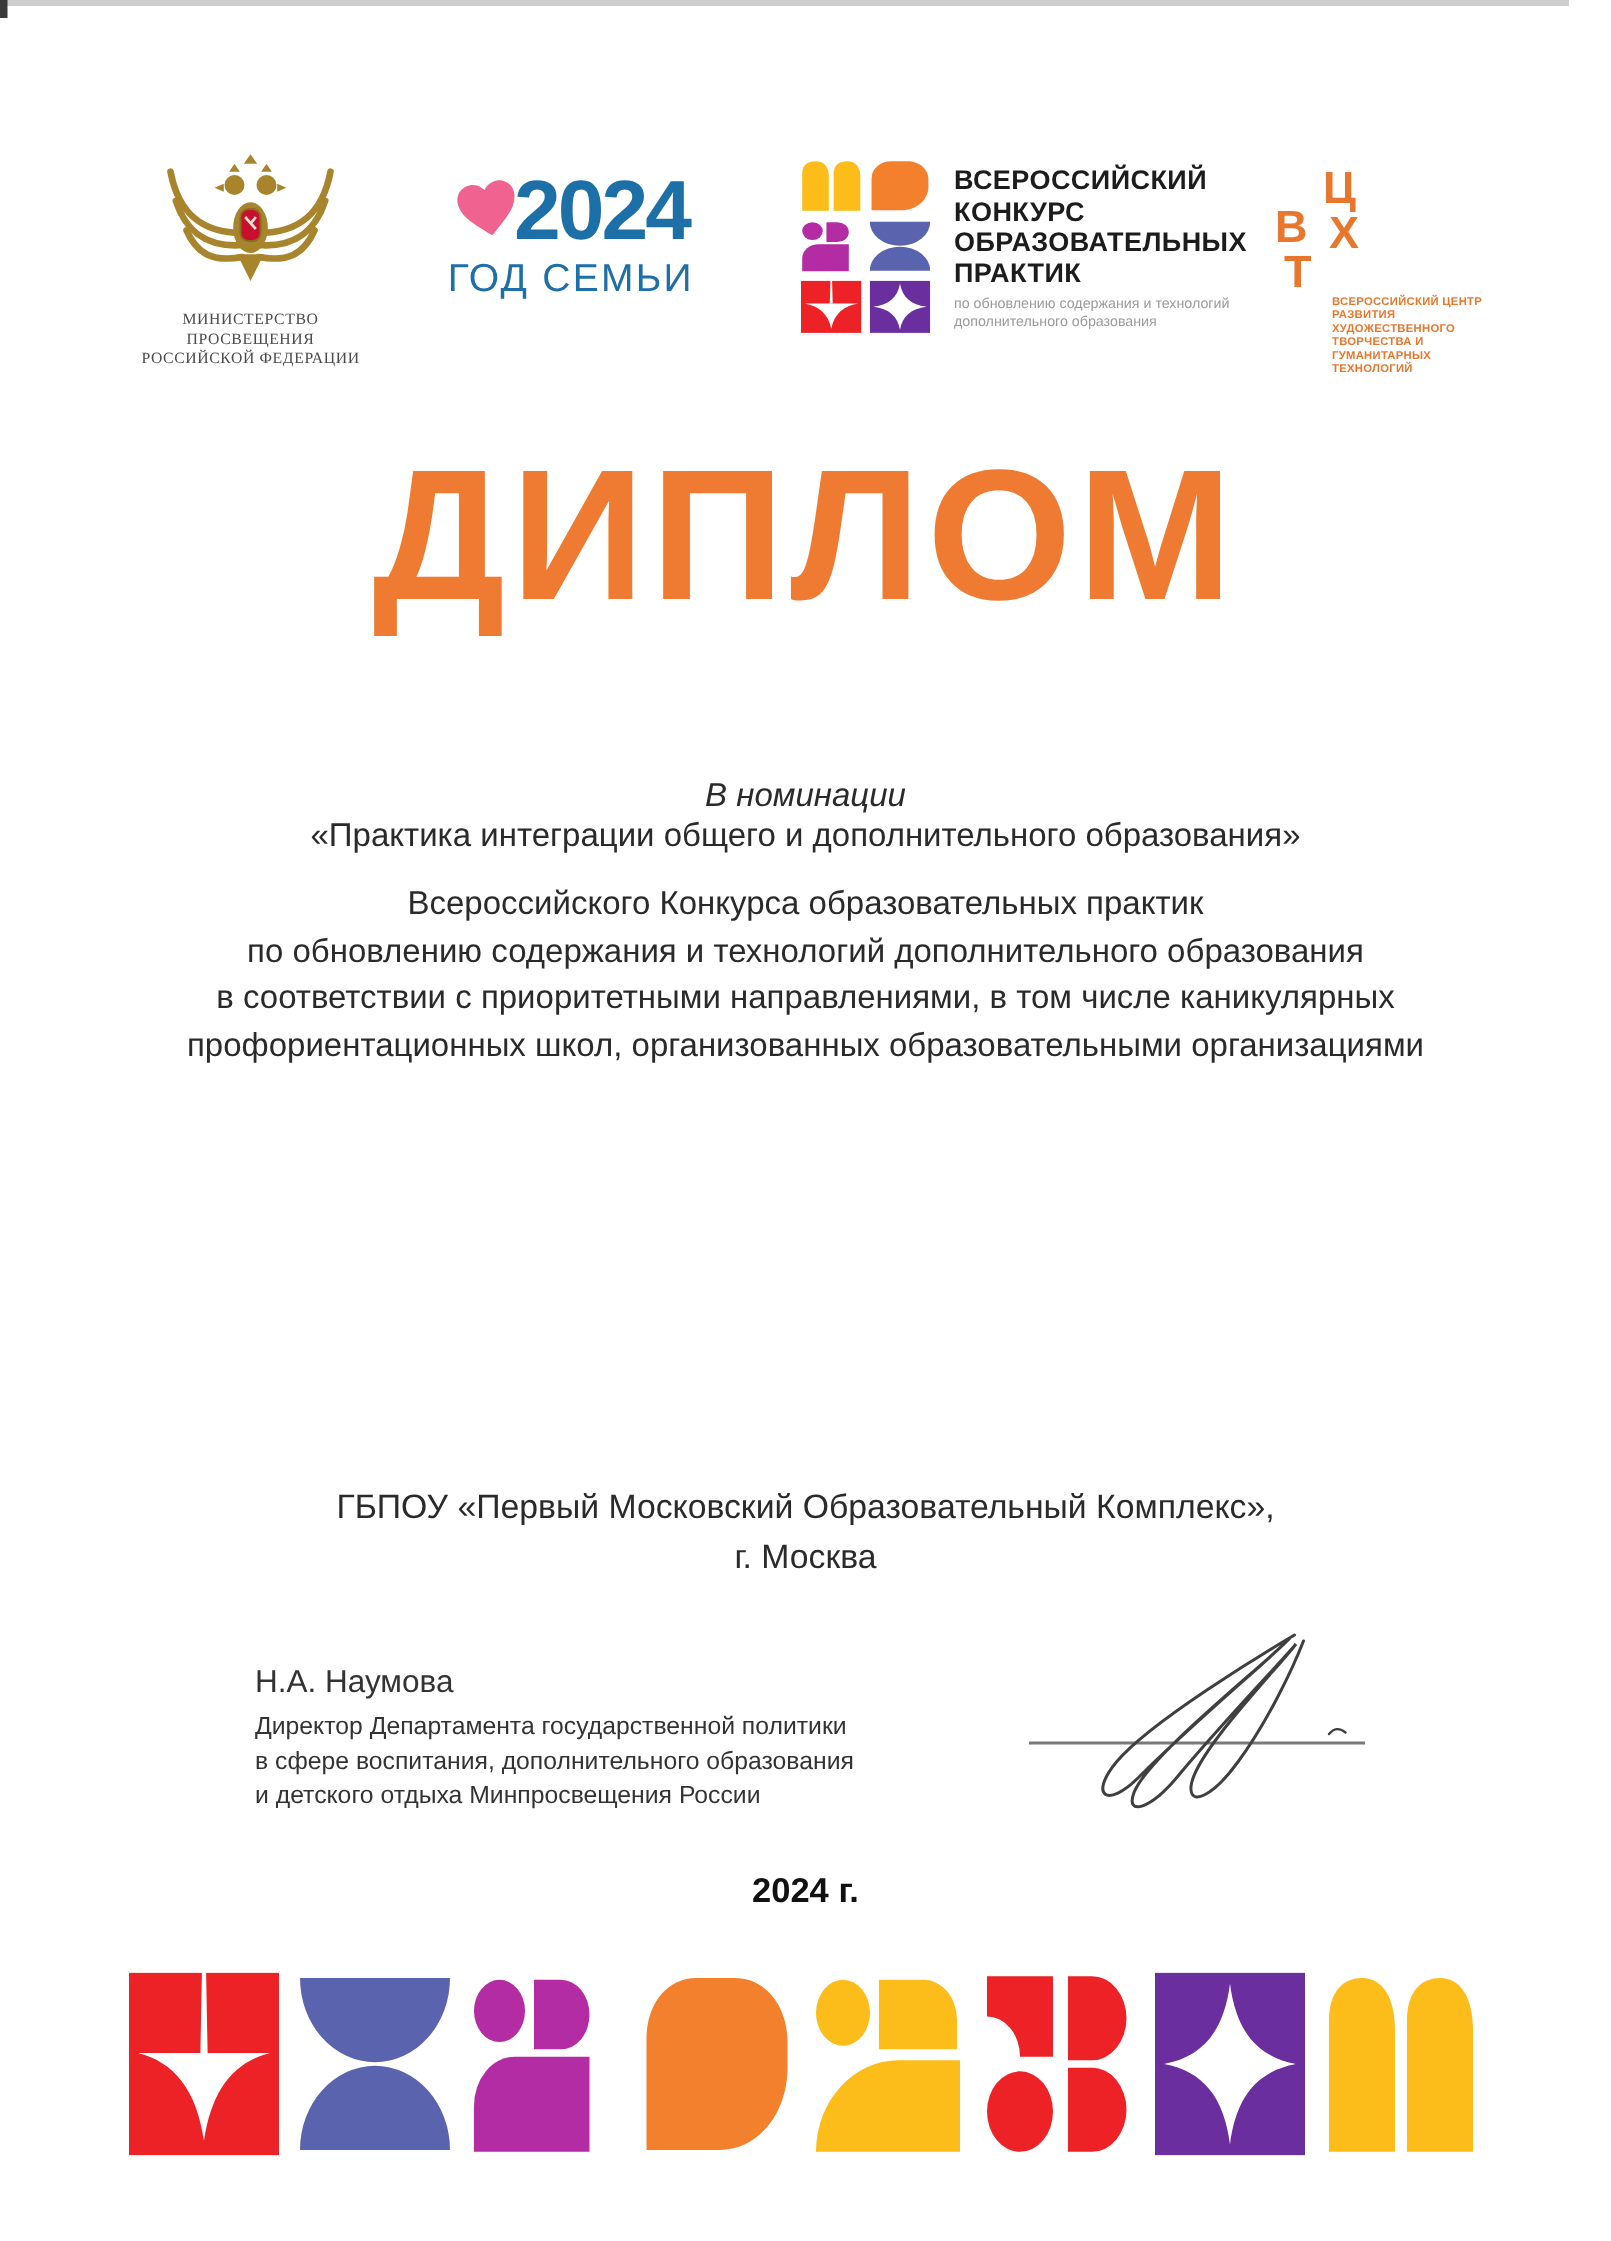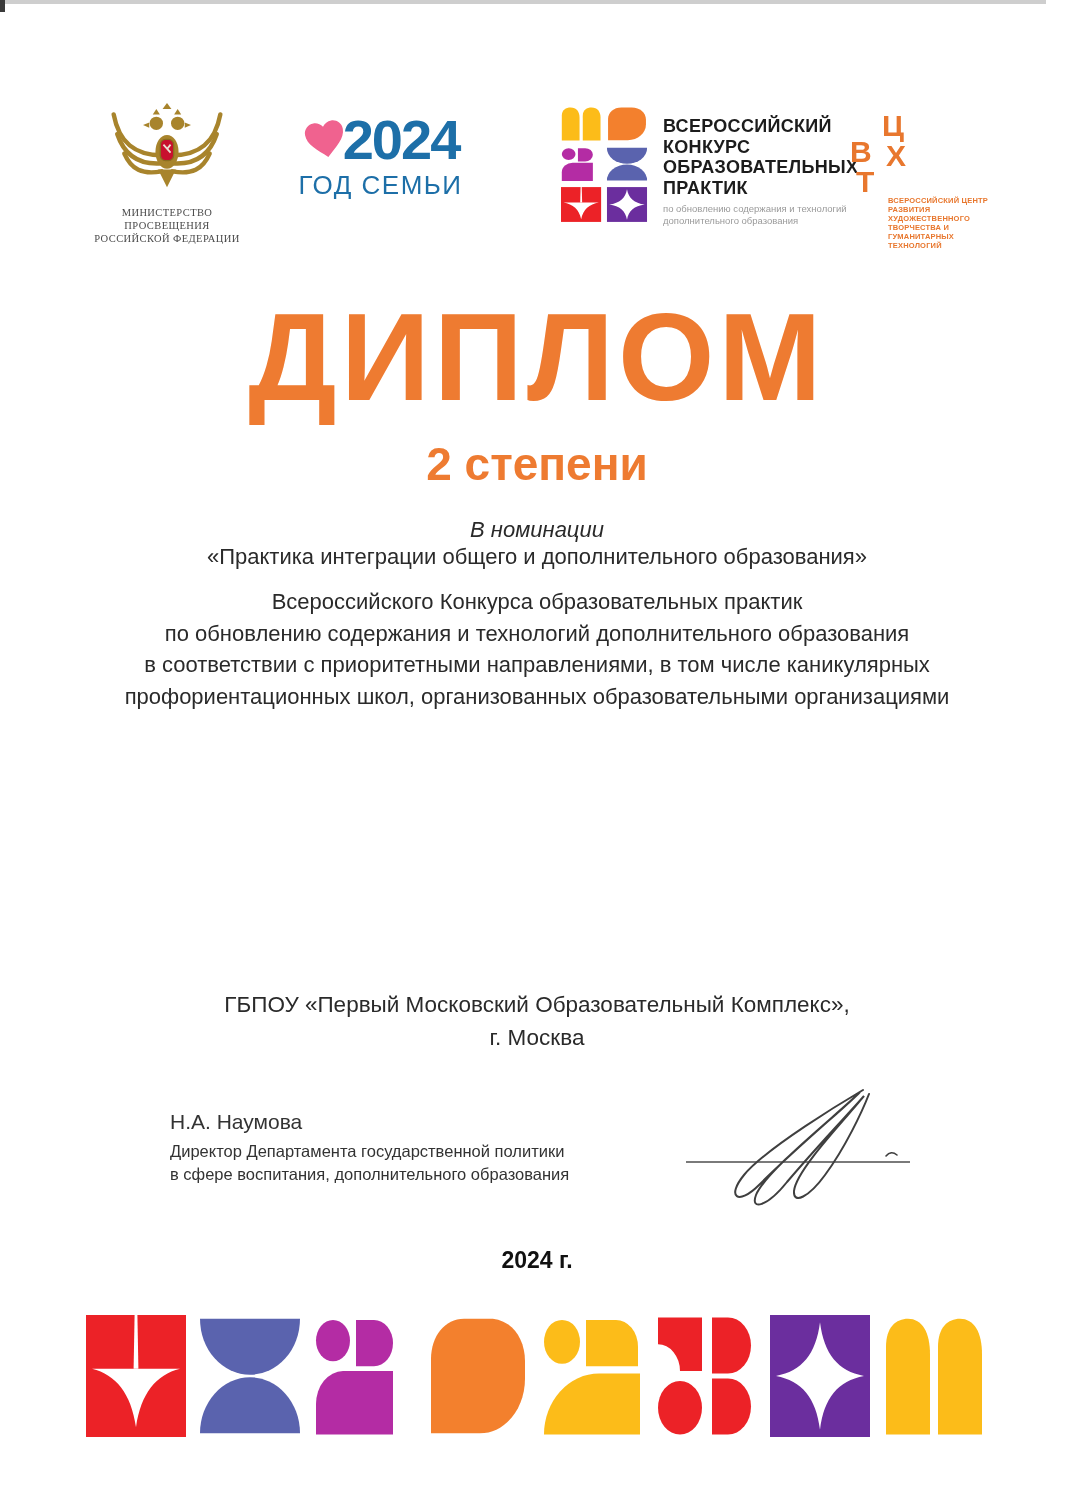--- a/index.html
+++ b/index.html
@@ -16,21 +16,21 @@
   .logo-ministry{left:92px;top:102px;width:150px;text-align:center;}
   .ministry-caption{margin-top:4px;font-family:"Liberation Serif",serif;font-size:10.5px;
                     line-height:13px;color:#4a4a4a;letter-spacing:.4px;}
 
   .logo-family{left:293px;top:114px;width:175px;text-align:center;color:#1d6fa8;}
   .family-row{display:flex;align-items:flex-start;justify-content:center;}
   .family-heart{width:46px;height:44px;margin-right:-5px;margin-top:2px;transform:rotate(-10deg);}
   .family-year{font-size:56px;font-weight:800;letter-spacing:-2px;line-height:52px;}
   .family-sub{font-size:26px;font-weight:500;letter-spacing:1.5px;margin-top:4px;}
 
-  .logo-contest{left:561px;top:106px;display:flex;align-items:flex-end;}
+  .logo-contest{left:534px;top:106px;display:flex;align-items:flex-start;}
   .contest-mosaic{width:88px;height:120px;flex:0 0 auto;}
   .contest-text{margin-left:14px;padding-top:4px;}
   .contest-title-line{font-size:18px;font-weight:800;line-height:20.5px;color:#1c1c1c;letter-spacing:.3px;}
   .contest-sub{margin-top:5px;font-size:9.5px;line-height:11.5px;color:#9a9a9a;}
 
   .logo-vcht{left:848px;top:112px;width:150px;color:#e8772e;}
   .vcht-letters{position:relative;width:75px;height:84px;font-weight:800;}
   .vcht-letters span{position:absolute;font-size:30px;line-height:28px;}
   .vcht-c{left:34px;top:0;}
   .vcht-b{left:2px;top:26px;}
@@ -178,21 +178,20 @@
     </div>
     <div class="vcht-caption">
       <div>ВСЕРОССИЙСКИЙ ЦЕНТР</div>
       <div>РАЗВИТИЯ ХУДОЖЕСТВЕННОГО</div>
       <div>ТВОРЧЕСТВА И ГУМАНИТАРНЫХ</div>
       <div>ТЕХНОЛОГИЙ</div>
     </div>
   </div>
 
   <div class="cx title-main">ДИПЛОМ</div>
-  <div class="cx title-degree">2 степени</div>
 
   <div class="cx nom-intro">В номинации</div>
   <div class="cx nom-name">«Практика интеграции общего и дополнительного образования»</div>
 
   <div class="cx contest-block">
     <div>Всероссийского Конкурса образовательных практик</div>
     <div>по обновлению содержания и технологий дополнительного образования</div>
     <div>в соответствии с приоритетными направлениями, в том числе каникулярных</div>
     <div>профориентационных школ, организованных образовательными организациями</div>
   </div>
@@ -201,20 +200,21 @@
 
   <div class="cx org">
     <div>ГБПОУ «Первый Московский Образовательный Комплекс»,</div>
     <div>г. Москва</div>
   </div>
 
   <div class="abs sig-name">Н.А. Наумова</div>
   <div class="abs sig-pos">
     <div>Директор Департамента государственной политики</div>
     <div>в сфере воспитания, дополнительного образования</div>
+    <div>и детского отдыха Минпросвещения России</div>
   </div>
 
   <svg class="abs sig-draw" viewBox="0 0 310 155">
     <line x1="38" y1="90" x2="262" y2="90" stroke="#7a7a7a" stroke-width="2"></line>
     <path d="M215,18 C198,28 118,76 96,103 C78,125 90,134 111,113 C150,74 200,33 212,20
              C195,38 118,98 108,123 C102,139 119,135 139,110 C172,71 206,36 216,24
              C204,40 148,97 146,119 C145,133 161,125 177,103 C197,76 214,40 221,22" fill="none" stroke="#3f3f3f" stroke-width="2" stroke-linecap="round"></path>
     <path d="M238,84 q5,-6 11,-1" fill="none" stroke="#3f3f3f" stroke-width="1.6" stroke-linecap="round"></path>
   </svg>
 

